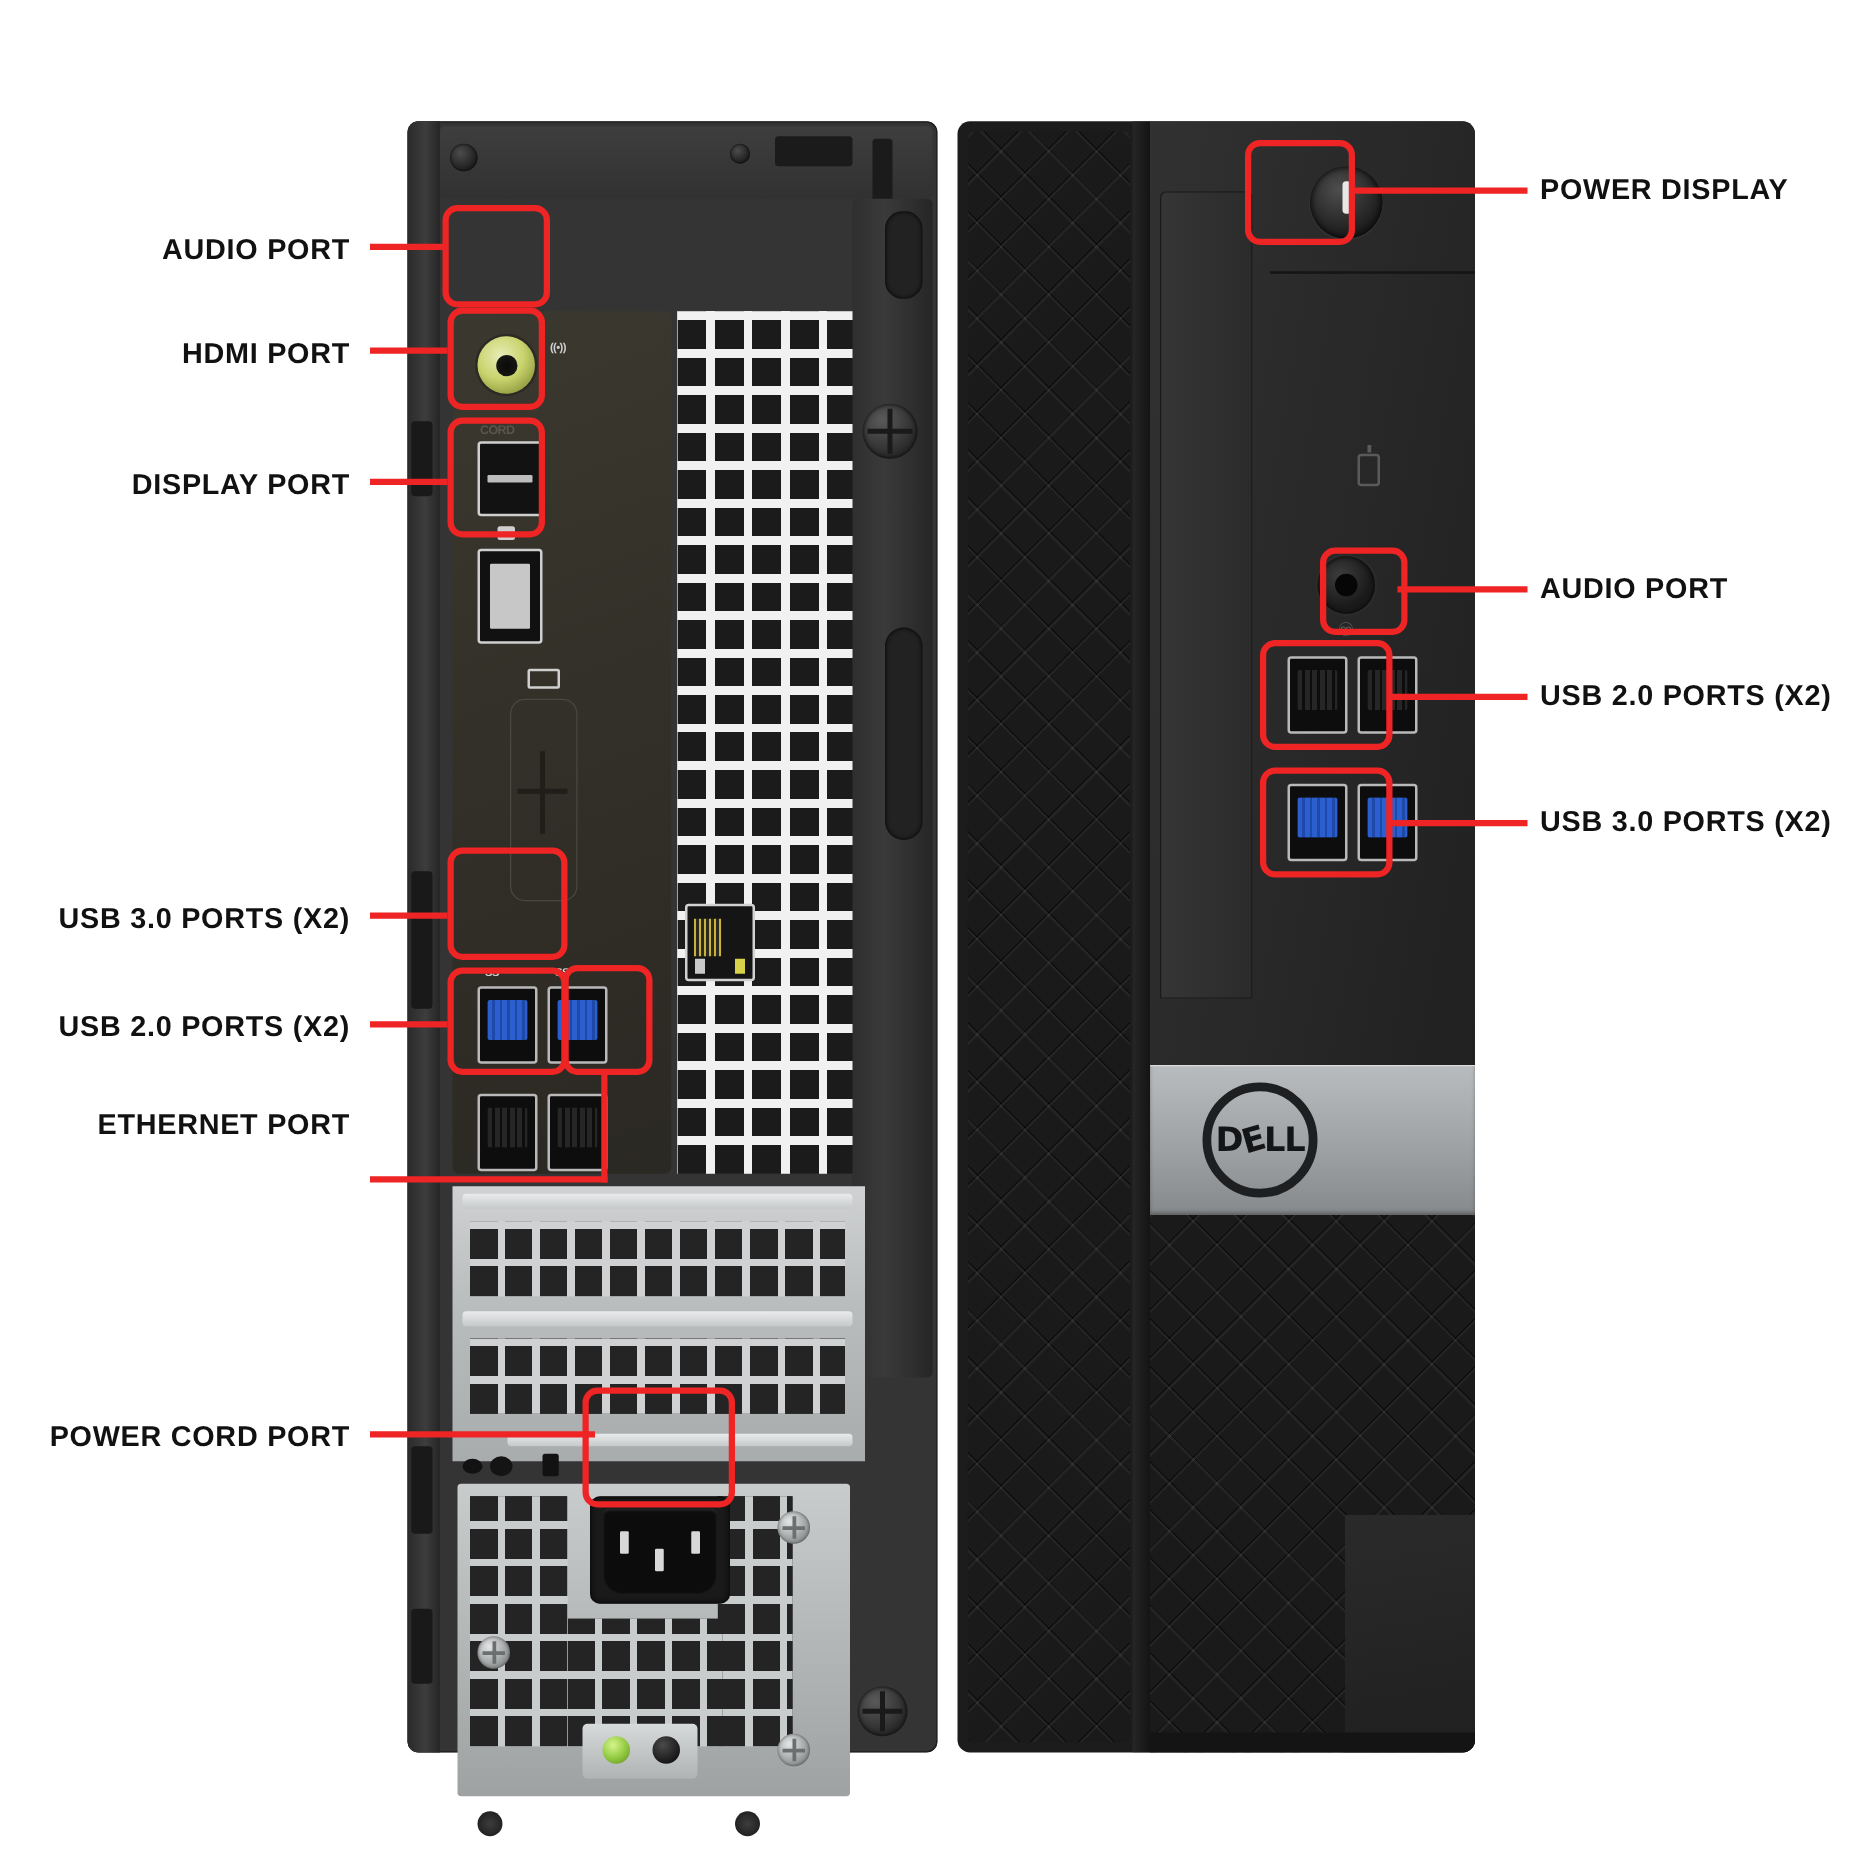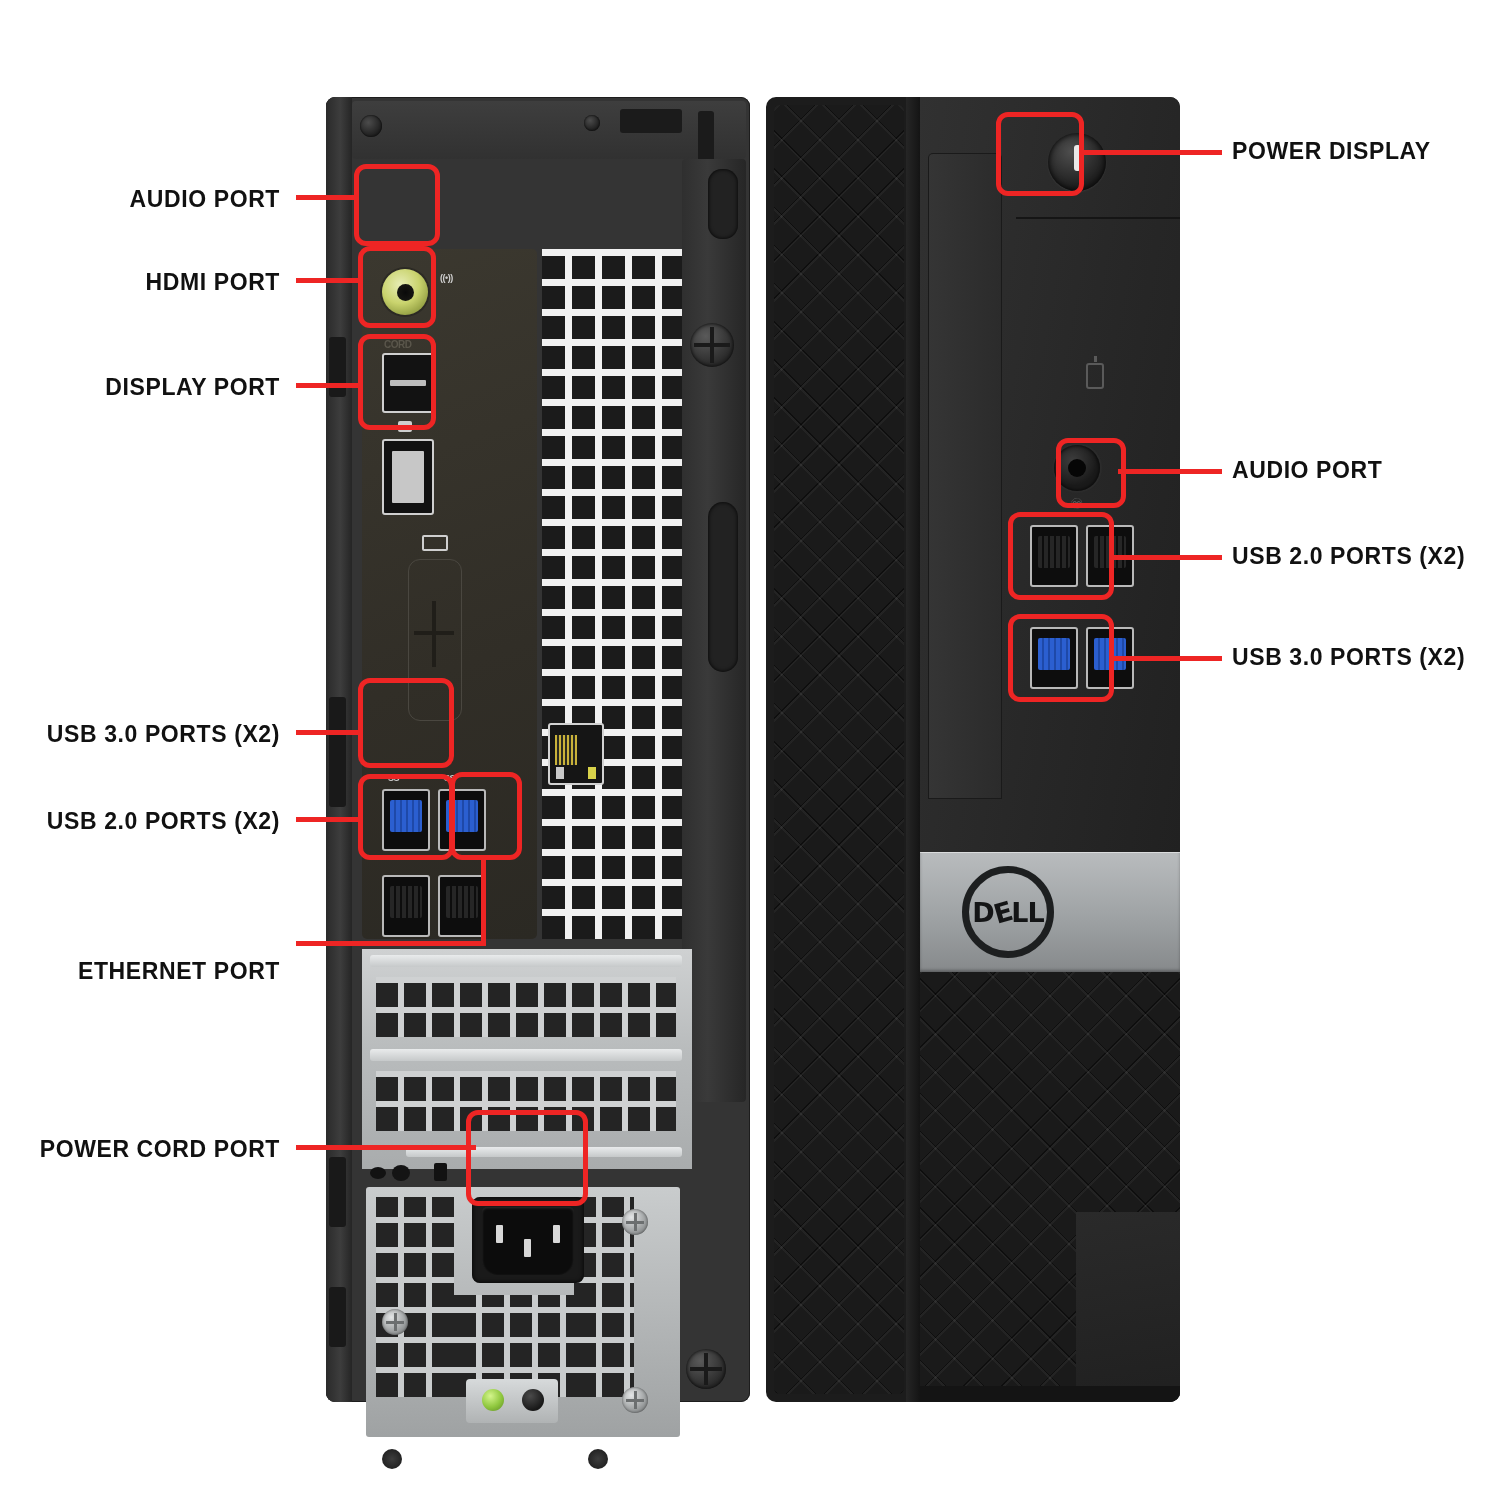--- a/index.html
+++ b/index.html
@@ -324,21 +324,21 @@
 
   <div class="lbl r" style="left:30px;top:376px;width:250px;">DISPLAY PORT</div>
   <div class="lead" style="left:296px;top:383px;width:62px;"></div>
 
   <div class="lbl r" style="left:20px;top:723px;width:260px;">USB 3.0 PORTS (X2)</div>
   <div class="lead" style="left:296px;top:730px;width:62px;"></div>
 
   <div class="lbl r" style="left:20px;top:810px;width:260px;">USB 2.0 PORTS (X2)</div>
   <div class="lead" style="left:296px;top:817px;width:62px;"></div>
 
-  <div class="lbl r" style="left:30px;top:960px;width:250px;">ETHERNET PORT</div>
+  <div class="lbl r" style="left:30px;top:888px;width:250px;">ETHERNET PORT</div>
   <div class="lead" style="left:296px;top:941px;width:190px;"></div>
   <div class="leadv" style="left:481px;top:860px;height:86px;"></div>
 
   <div class="lbl r" style="left:10px;top:1138px;width:270px;">POWER CORD PORT</div>
   <div class="lead" style="left:296px;top:1145px;width:180px;"></div>
 
   <div class="front">
     <div class="mesh leftgrill"></div>
     <div class="spine"></div>
 

